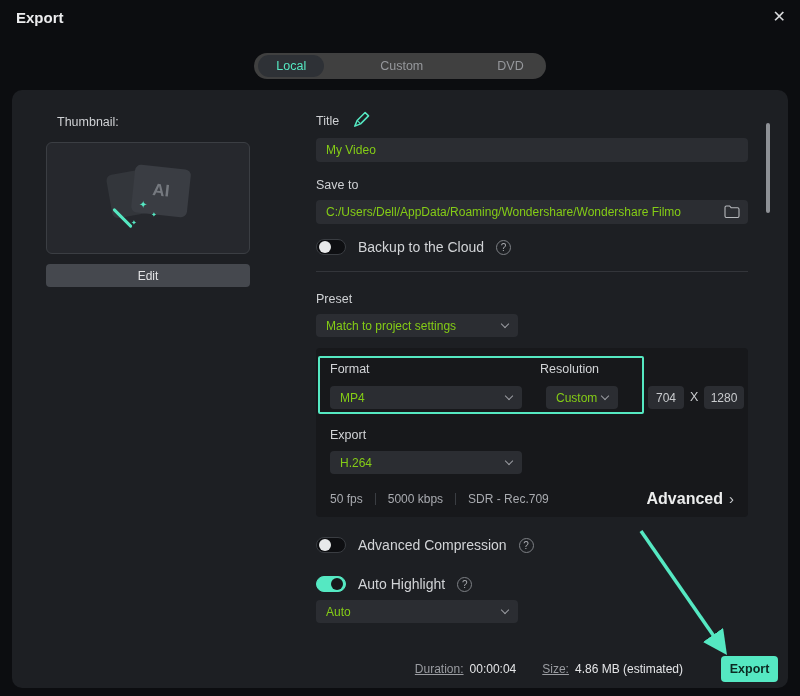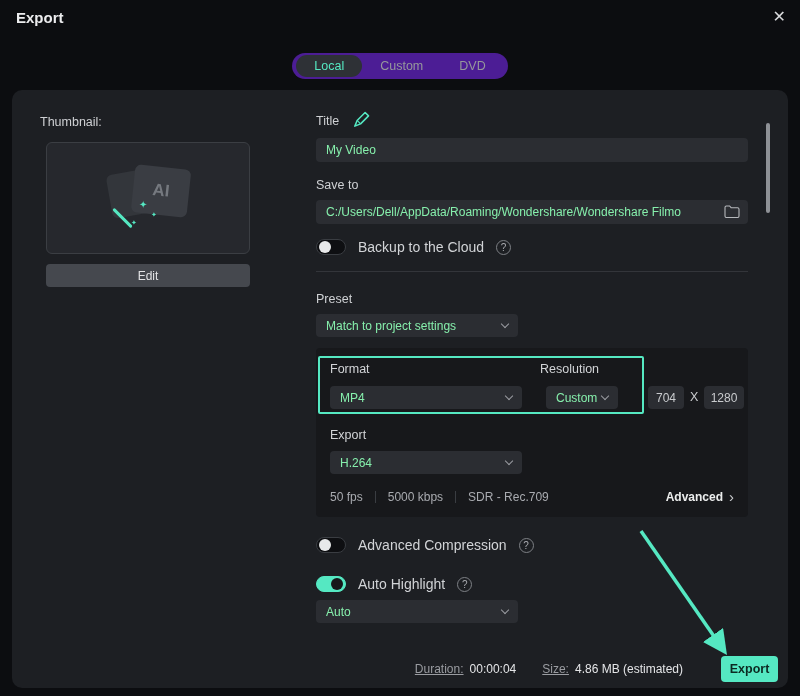--- a/index.html
+++ b/index.html
@@ -9,39 +9,39 @@
     font-family:"Liberation Sans", sans-serif;
     color:#d6d7d9;
     position:relative;
     overflow:hidden;
   }
   
   .dlg-title { position:absolute; left:16px; top:9px; font-size:15px; font-weight:bold; color:#ececee; }
   .close { position:absolute; right:14px; top:8px; font-size:16px; color:#d9dadc; cursor:pointer; line-height:18px; }
   
   .tabrow { position:absolute; left:0; top:53px; width:100%; display:flex; justify-content:center; }
-  .tabs { background:#4c1d95; border-radius:13px; padding:2px 4px; display:flex; align-items:center; }
+  .tabs { background:#404040; border-radius:13px; padding:2px 4px; display:flex; align-items:center;gap:38px; }
   .tab { font-size:12.5px; color:#96989c; padding:4px 18px; border-radius:11px; cursor:pointer; white-space:nowrap; }
   .tab.active { background:#2e3136; color:#55e8c2; }
   
   .panel { position:absolute; left:12px; right:12px; top:90px; bottom:8px; background:#1d1f23; border-radius:10px; }
   .lbl { position:absolute; font-size:12.5px; color:#cfd1d4; }
   
   .thumb-box { position:absolute; left:34px; top:52px; width:204px; height:112px; background:#26282d; border:1px solid #3b3e43; border-radius:6px; }
   .card { position:absolute; border-radius:6px; }
   .card.back { left:62px; top:28px; width:50px; height:44px; background:#33363b; transform:rotate(-10deg); }
   .card.front { left:86px; top:24px; width:56px; height:48px; background:#3a3d43; transform:rotate(6deg);
                 display:flex; align-items:center; justify-content:center; font-weight:bold; font-size:17px; color:#75797f; }
   .wand { position:absolute; left:74px; top:62px; width:3px; height:26px; background:#55e8c2; transform:rotate(-45deg); border-radius:2px; }
   .sparkle { position:absolute; color:#55e8c2; font-size:10px; }
   .sp1 { left:92px; top:56px; } .sp2 { left:104px; top:68px; font-size:7px; } .sp3 { left:84px; top:76px; font-size:7px; }
   .edit-btn { position:absolute; left:34px; top:174px; width:204px; height:23px; background:#45484e; border-radius:4px;
               display:flex; align-items:center; justify-content:center; font-size:12px; color:#e2e3e5; cursor:pointer; }
   
-  .field, .dd { position:absolute; background:#2b2d32; border-radius:4px; height:24px; font-size:12px; color:#86efac;
+  .field, .dd { position:absolute; background:#2b2d32; border-radius:4px; height:24px; font-size:12px; color:#84cc16;
                 display:flex; align-items:center; padding:0 10px; overflow:hidden; white-space:nowrap; cursor:pointer; }
   .dd { height:23px; }
   .chev { position:absolute; right:10px; top:7px; width:6px; height:6px; border-right:1.5px solid #9a9ca1; border-bottom:1.5px solid #9a9ca1; transform:rotate(45deg); }
   .divider { position:absolute; left:304px; top:181px; width:432px; border-top:1px solid #33353a; }
   
   .toggle-row { position:absolute; display:flex; align-items:center; gap:12px; height:20px; }
   .toggle { width:30px; height:16px; border-radius:8px; background:#0e0f12; border:1px solid #3a3d42; position:relative; cursor:pointer; flex:0 0 auto; }
   .toggle .knob { position:absolute; top:1px; left:2px; width:12px; height:12px; border-radius:50%; background:#e8e9ea; }
   .toggle.on { background:#55e8c2; border-color:#55e8c2; }
   .toggle.on .knob { left:auto; right:2px; background:#17181b; }
@@ -50,21 +50,21 @@
           display:flex; align-items:center; justify-content:center; cursor:pointer; flex:0 0 auto; }
   
   .inset { position:absolute; left:304px; top:258px; width:432px; height:169px; background:#17181b; border-radius:4px; }
   .hl-box { position:absolute; left:2px; top:8px; width:326px; height:58px; border:2px solid #55e8c2; border-radius:2px; }
   .inset .lbl { color:#d2d4d7; }
   .dim-box { position:absolute; background:#2b2d32; border-radius:4px; height:23px; font-size:12px; color:#c9cbce;
              display:flex; align-items:center; justify-content:center; cursor:text; }
   .info-row { position:absolute; left:14px; top:142px; right:14px; display:flex; align-items:center; gap:12px; font-size:12px; color:#a9abb0; }
   .sep { width:1px; height:12px; background:#3a3d42; }
   .advanced { margin-left:auto; display:flex; align-items:center; gap:6px; cursor:pointer; }
-  .advanced .a-lbl { color:#eceded; font-weight:bold; font-size:12px; }
+  .advanced .a-lbl { color:#eceded; font-weight:bold; font-size:16px; }
   .advanced .a-chev { color:#c9cbce; font-size:15px; line-height:12px; }
   
   .scrollbar { position:absolute; right:18px; top:33px; width:4px; height:90px; background:#8e9196; border-radius:2px; cursor:grab; }
   
   .footer { position:absolute; left:0; right:10px; bottom:4px; height:30px; display:flex; align-items:center; justify-content:flex-end; gap:8px; font-size:12px; }
   .f-lbl { color:#9a9ca1;text-decoration:underline; }
   .f-val { color:#e4e5e7; }
   .f-group { display:flex; gap:6px; margin-right:18px; }
   .export-btn { width:57px; height:26px; background:#55e8c2; border-radius:4px; display:flex; align-items:center; justify-content:center;
                 color:#0c2a22; font-size:12.5px; font-weight:bold; cursor:pointer; margin-left:12px; }
@@ -81,21 +81,21 @@
 <div class="tabrow">
   <div class="tabs">
     <div class="tab active">Local</div>
     <div class="tab">Custom</div>
     <div class="tab">DVD</div>
   </div>
 </div>
 
 <div class="panel">
 
-  <div class="lbl" style="left:28px; top:25px;">Thumbnail:</div>
+  <div class="lbl" style="left:45px; top:25px;">Thumbnail:</div>
   <div class="thumb-box">
     <div class="card back"></div>
     <div class="card front">
       <span>AI</span>
     </div>
     <div class="wand"></div>
     <span class="sparkle sp1">✦</span>
     <span class="sparkle sp2">✦</span>
     <span class="sparkle sp3">✦</span>
   </div>

